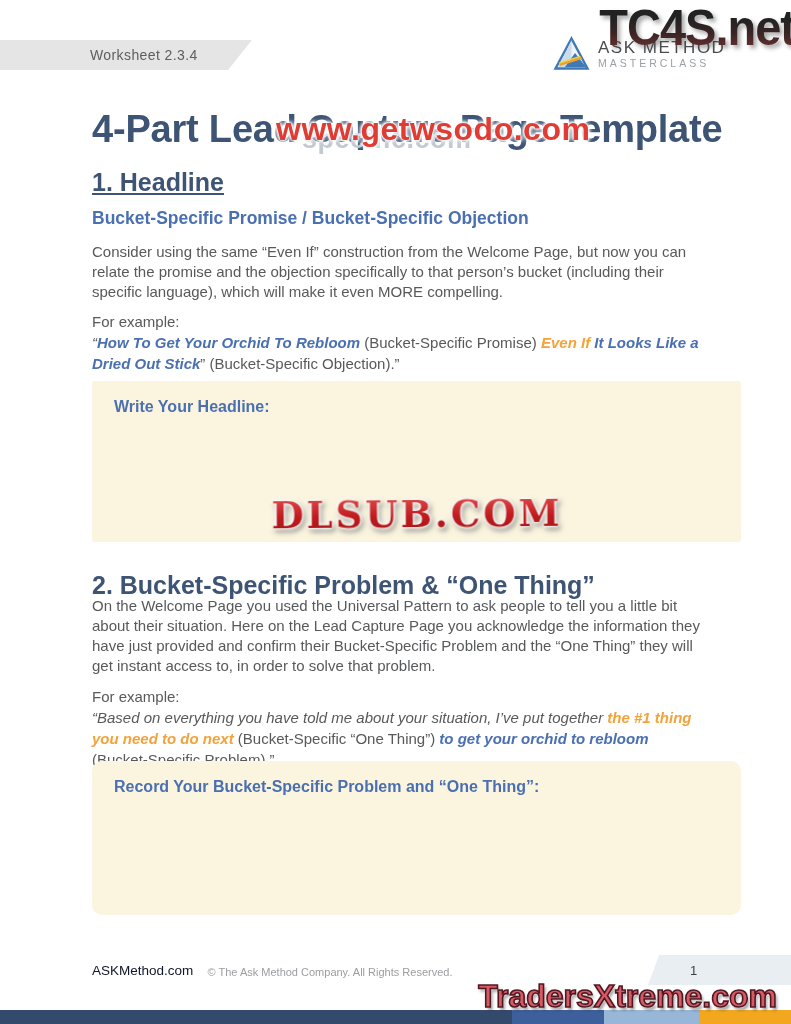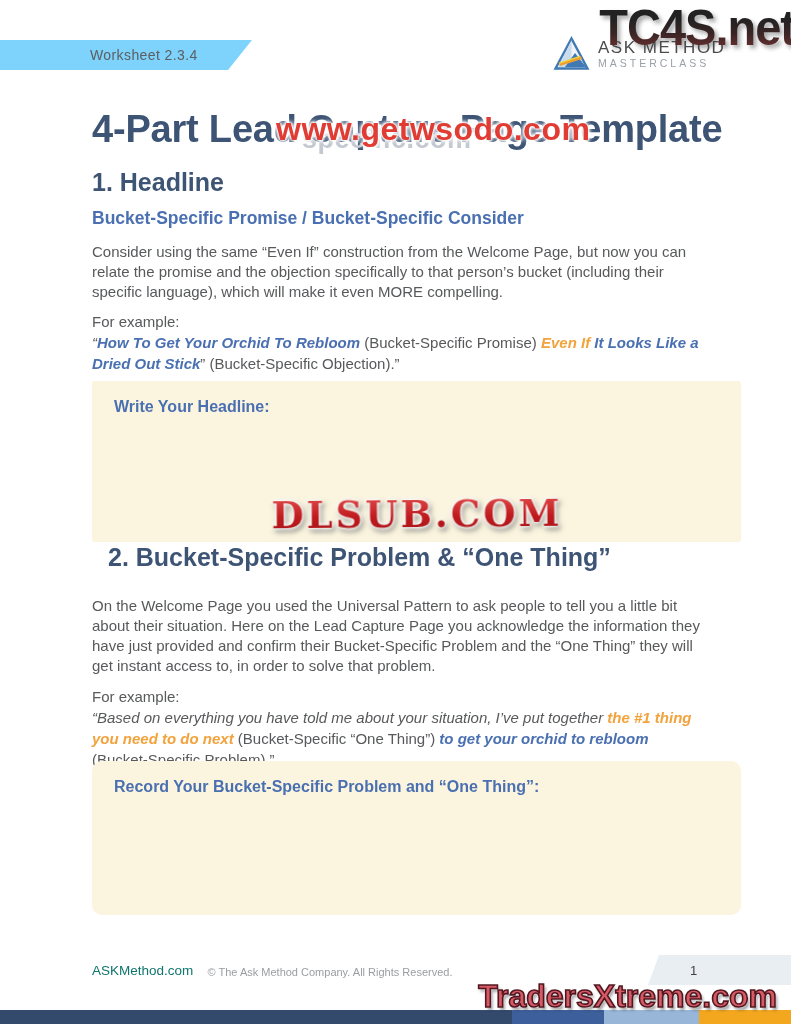--- a/index.html
+++ b/index.html
@@ -9,21 +9,21 @@
     width:791px; height:1024px;
     background:#ffffff;
     font-family:"Liberation Sans", sans-serif;
     overflow:hidden;
   }
 
   
   .worksheet-bar {
     position:absolute; left:0; top:40px;
     width:252px; height:30px;
-    background:#7dd3fc;
+    background:#e5e5e5;
     clip-path:polygon(0 0, 100% 0, calc(100% - 24px) 100%, 0 100%);
     display:flex; align-items:center;
     padding-left:90px;
     color:#5c5e60; font-size:14px; letter-spacing:0.4px;
   }
   .logo { position:absolute; left:553px; top:36px; display:flex; align-items:center; }
   .logo-icon { width:37px; height:35px; margin-right:8px; }
   .logo-text-1 { font-size:17px; color:#4a4c4e; letter-spacing:1.5px; font-weight:500; line-height:19px;}
   .logo-text-2 { font-size:10.5px; color:#9aa0a6; letter-spacing:3px; line-height:13px;}
 
@@ -89,21 +89,21 @@
   .answer-box {
     position:absolute; left:92px; width:649px;
     background:#fbf5df; border-radius:3px;
     padding:17px 22px;
   }
   .answer-box .box-label { font-size:16px; font-weight:bold; color:#4a70b2; }
   #box1 { top:381px; height:161px; }
   #box2 { top:761px; height:154px;border-radius:10px; }
 
   
-  .footer-left   { position:absolute; left:92px; top:963px; font-size:13.5px; color:#0f766e; }
+  .footer-left   { position:absolute; left:92px; top:963px; font-size:13.5px; color:#0f172a; }
   .footer-center { position:absolute; left:0; top:966px; width:660px; text-align:center; font-size:11px; color:#9b9da0; }
   .page-num-box {
     position:absolute; left:648px; top:955px; width:143px; height:30px;
     background:#e9eef3;
     clip-path:polygon(11px 0, 100% 0, 100% 100%, 0 100%);
     display:flex; align-items:center; justify-content:center;
     font-size:13px; color:#3f4143;
   }
   .page-num-box span { margin-right:52px; }
 
@@ -133,34 +133,34 @@
     <div class="logo-text-2">MASTERCLASS</div>
   </div>
 </div>
 
 <div class="wm-top">TC4S.net</div>
 <div class="wm-title-ghost">specific.com</div>
 <div class="wm-title">www.getwsodo.com</div>
 
 <h1 class="page-title">4-Part Lead Capture Page Template</h1>
 
-<h2 class="sec-heading" style="top:168px;">1. Headline</h2>
-<h3 class="sec-sub" style="top:208px;">Bucket-Specific Promise / Bucket-Specific Consider</h3>
+<h2 class="sec-heading" style="top:168px;text-decoration:underline;">1. Headline</h2>
+<h3 class="sec-sub" style="top:208px;">Bucket-Specific Promise / Bucket-Specific Objection</h3>
 <p class="body-text" style="top:242px;">Consider using the same “Even If” construction from the Welcome Page, but now you can relate the promise and the objection specifically to that person’s bucket (including their specific language), which will make it even MORE compelling.</p>
 <p class="body-text example" style="top:311px;">
   <span class="g">For example:</span><br>
   <span class="gi">“</span><span class="bbi">How To Get Your Orchid To Rebloom</span><span class="g"> (Bucket-Specific Promise) </span><span class="obi">Even If</span><span class="bbi"> It Looks Like a Dried Out Stick</span><span class="g">” (Bucket-Specific Objection).”</span>
 </p>
 
 <div class="answer-box" id="box1">
   <div class="box-label">Write Your Headline:</div>
   <div class="wm-badge">DLSUB.COM</div>
 </div>
 
-<h2 class="sec-heading" style="top:543px;margin-left:16px;">2. Bucket-Specific Problem &amp; “One Thing”</h2>
+<h2 class="sec-heading" style="top:571px;">2. Bucket-Specific Problem &amp; “One Thing”</h2>
 <p class="body-text" style="top:596px;">On the Welcome Page you used the Universal Pattern to ask people to tell you a little bit about their situation. Here on the Lead Capture Page you acknowledge the information they have just provided and confirm their Bucket-Specific Problem and the “One Thing” they will get instant access to, in order to solve that problem.</p>
 <p class="body-text example" style="top:686px;">
   <span class="g">For example:</span><br>
   <span class="gi">“Based on everything you have told me about your situation, I’ve put together </span><span class="obi">the #1 thing you need to do next</span><span class="g"> (Bucket-Specific “One Thing”) </span><span class="bbi">to get your orchid to rebloom</span><span class="g"> (Bucket-Specific Problem).”</span>
 </p>
 
 <div class="answer-box" id="box2">
   <div class="box-label">Record Your Bucket-Specific Problem and “One Thing”:</div>
 </div>
 

